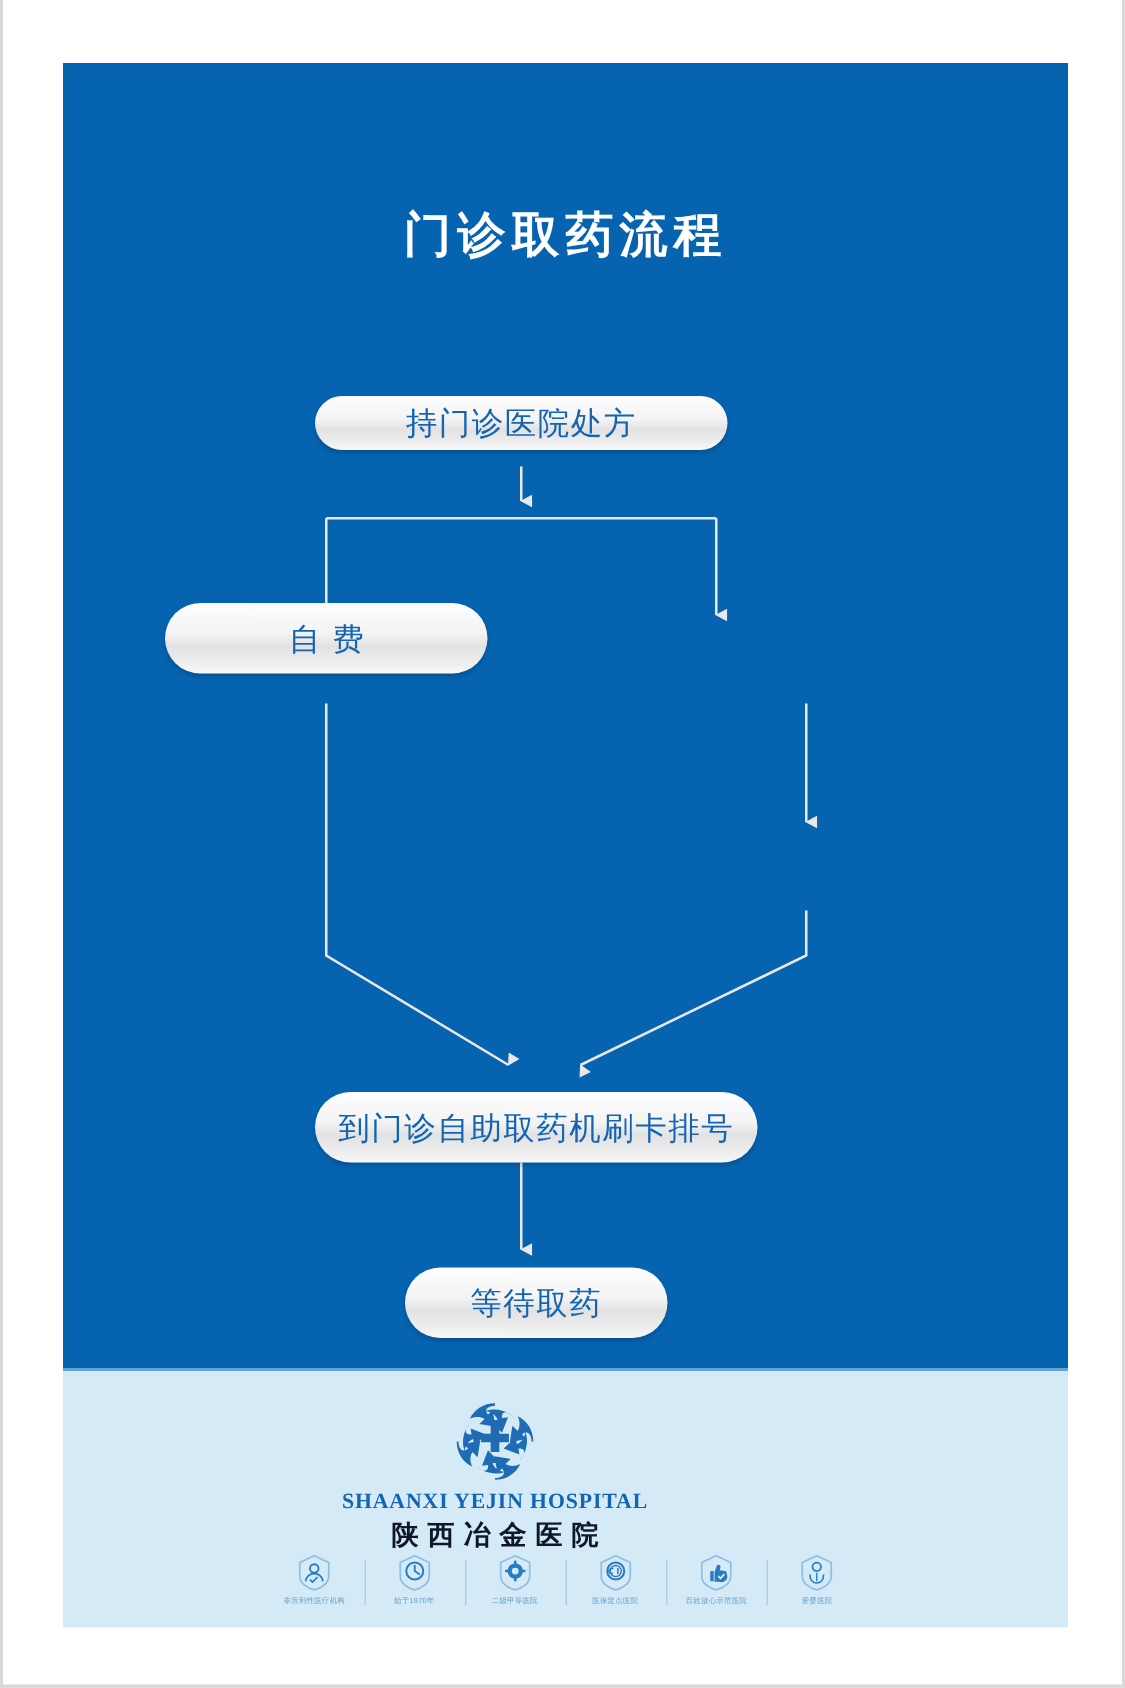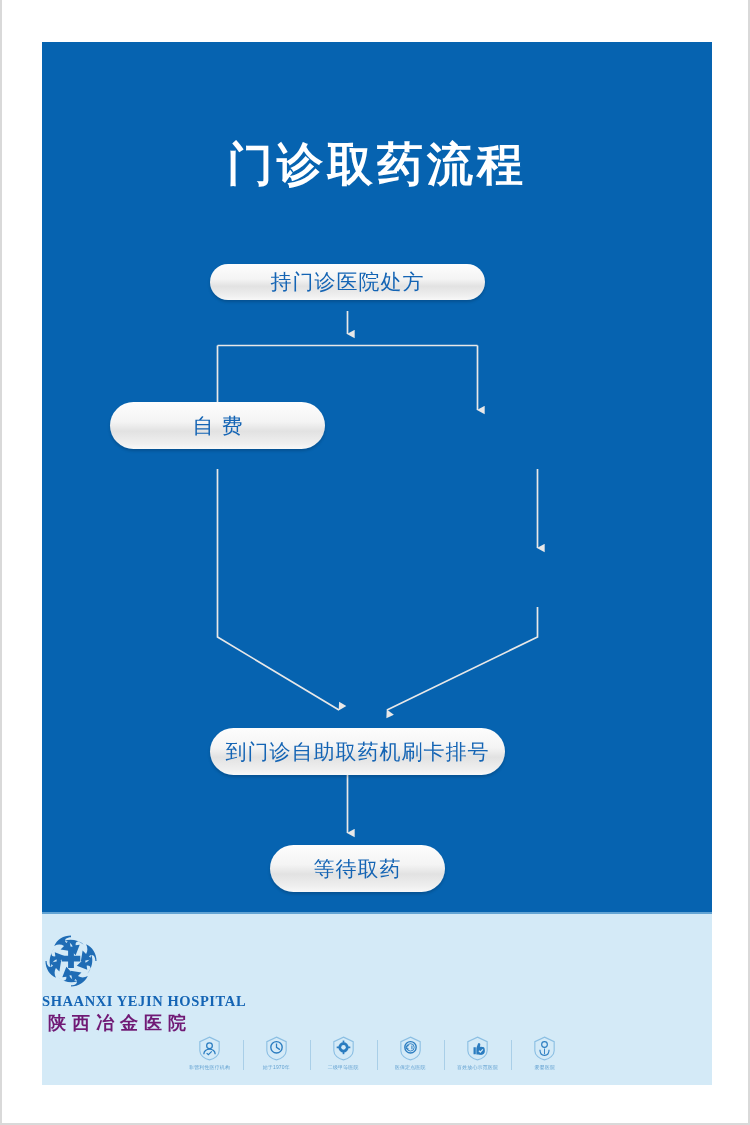--- a/index.html
+++ b/index.html
@@ -23,21 +23,21 @@
     left:40px; top:42px;
     width:670px; height:870px;
     background:#0663B0;
   }
   
   #title {
     position:absolute;
     left:0; top:95px; width:670px;
     text-align:center;
     color:#ffffff;
-    font-size:46px;
+    font-size:32px;
     font-weight:bold;
     letter-spacing:4px;
     line-height:1.2;
   }
   
   .node {
     position:absolute;
     display:flex;
     align-items:center;
     justify-content:center;
@@ -67,34 +67,34 @@
   
   #footer-band {
     position:absolute;
     left:40px; top:912px;
     width:670px; height:173px;
     background:#d4eaf7;
     border-top:2px solid #63a4d4;
   }
   #logo-wrap {
     position:absolute; left:0; top:18px; width:576px;
-    display:flex; flex-direction:column; align-items:flex-start;
+    display:flex; flex-direction:column; align-items:center;
   }
   #logo-mark { width:58px; height:58px; }
   #logo-en {
     margin-top:3px;
     color:#1464b4;
     font-family:"Liberation Serif","DejaVu Serif",serif;
     font-size:14.5px;
     font-weight:bold;
     letter-spacing:0.6px;
   }
   #logo-cn {
     margin-top:1px;
-    color:#701a75;
+    color:#0f172a;
     font-size:18px;
     font-weight:bold;
     letter-spacing:6px;
     text-indent:6px;
   }
   
   #badges {
     position:absolute;
     left:0; top:122px; width:670px;
     display:flex;

